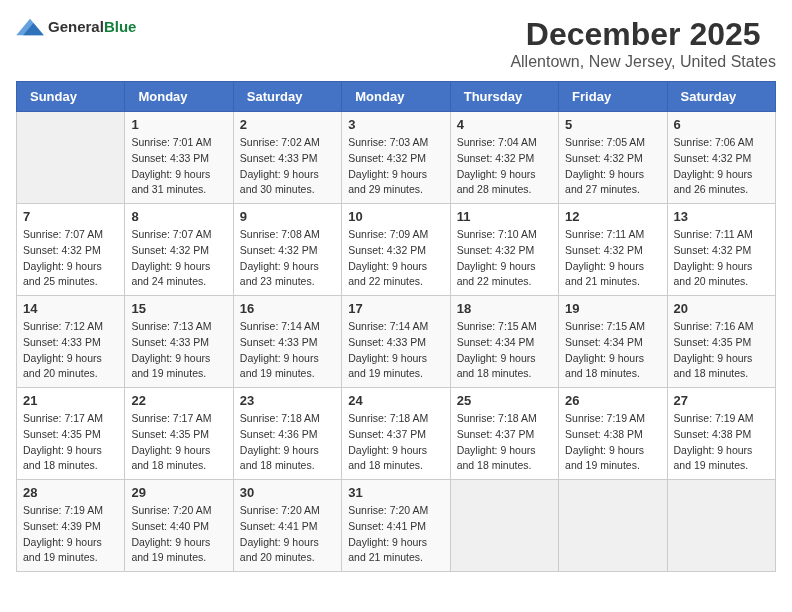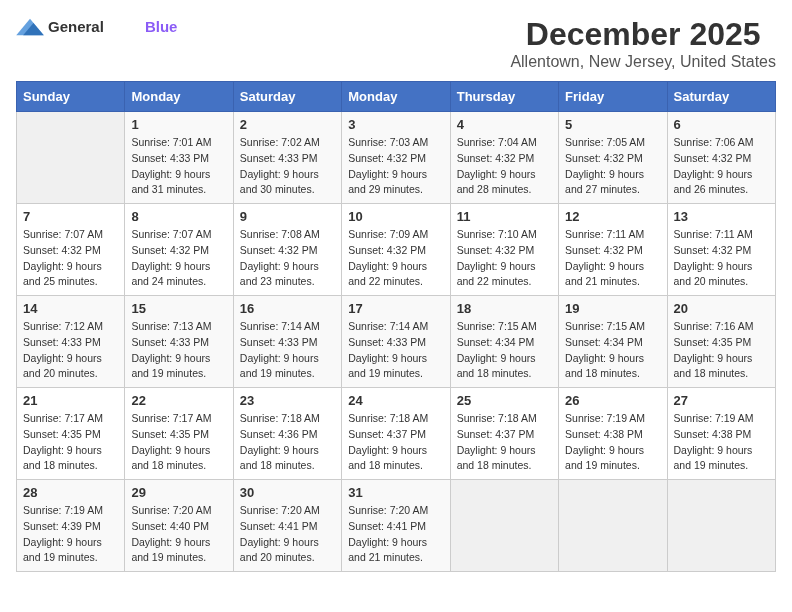--- a/index.html
+++ b/index.html
@@ -22,22 +22,21 @@
       gap: 4px;
     }
     .logo-text-general {
       font-size: 15px;
       font-weight: bold;
       color: #333;
     }
     .logo-text-blue {
       font-size: 15px;
       font-weight: bold;
-      color: #8b5cf6;
-      margin-left: 41px;
+      color: #15803d;
     }
     .logo-icon {
       width: 28px;
       height: 22px;
     }
     .title-block {
       text-align: center;
     }
     .month-title {
       font-size: 32px;
@@ -51,21 +50,21 @@
     table {
       width: 100%;
       border-collapse: collapse;
       border: 1px solid #ccc;
     }
     thead tr {
       background-color: #4472c4;
       color: #fff;
     }
     thead th {
-      padding: 7px 6px;
+      padding: 7px 13px;
       font-size: 13px;
       font-weight: bold;
       text-align: left;
       border: 1px solid #3a62b0;
     }
     tbody tr {
       vertical-align: top;
     }
     tbody td {
       border: 1px solid #ccc;

